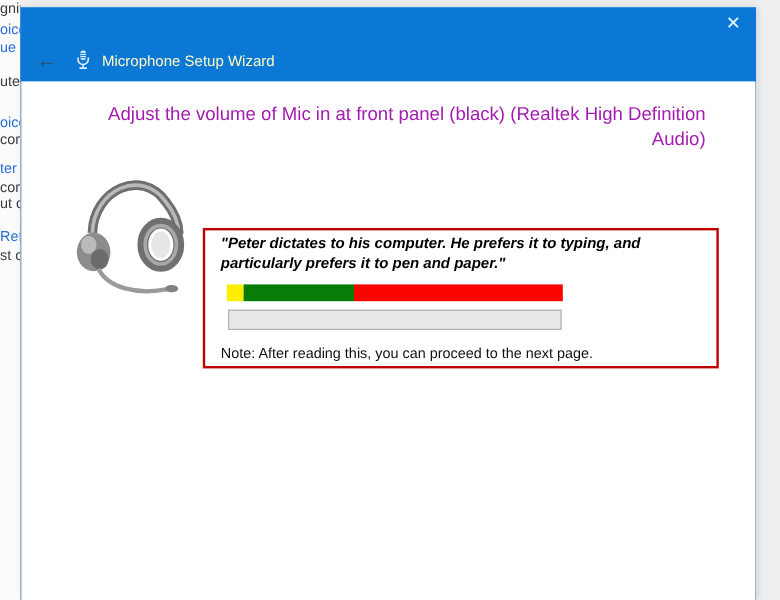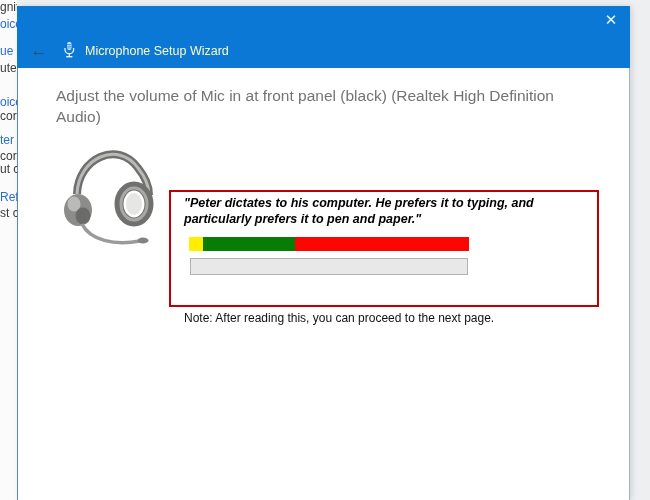--- a/index.html
+++ b/index.html
@@ -58,21 +58,21 @@
     color:#fef9c3; font-size:12.5px; line-height:18px;
   }
 
   
   .wbody {
     position:absolute; left:0; top:62px; width:611px; height:432px;
     background:#ffffff;
   }
   .heading {
     position:absolute; left:38px; top:17px; width:532px;
-    color:#737373; font-size:15.5px; font-weight:400; line-height:21px;
+    color:#a21caf; font-size:15.5px; font-weight:400; line-height:21px;text-align:right;
   }
   .headset { position:absolute; left:36px; top:72px; width:118px; height:122px; }
   .instruction {
     position:absolute; left:171px; top:87px;
     color:#161616; font-size:12px; line-height:15px;
   }
   .readbox {
     position:absolute; left:151px; top:122px; width:430px; height:117px;
     border:2px solid #c00000; background:#ffffff;
   }
@@ -85,30 +85,30 @@
     position:absolute; left:18px; top:45px; width:280px; height:14px;
     font-size:0; background:#ffffff;
   }
   .meter .seg { display:inline-block; height:14px; vertical-align:top; }
   .progress {
     position:absolute; left:19px; top:66px; width:278px; height:17px;
     border:1px solid #b1b1b1; background:#e8e8e8;
   }
   .note {
     position:absolute; left:13px; top:95px;
-    color:#111111; font-size:12px; line-height:15px;margin-top:24px;
+    color:#111111; font-size:12px; line-height:15px;
   }
 </style>
 </head>
 <body>
 
 <div class="bg-window">
   <span class="bg-frag dark" style="top:0px">gnit</span>
   <span class="bg-frag link" style="top:17px">oice</span>
-  <span class="bg-frag link" style="top:44px">ue</span>
+  <span class="bg-frag link" style="top:32px">ue</span>
   <span class="bg-frag dark" style="top:61px">ute</span>
   <span class="bg-frag link" style="top:95px">oice</span>
   <span class="bg-frag dark" style="top:109px">cor</span>
   <span class="bg-frag link" style="top:133px">ter</span>
   <span class="bg-frag dark" style="top:149px">cor</span>
   <span class="bg-frag dark" style="top:162px">ut c</span>
   <span class="bg-frag link" style="top:190px">Ref</span>
   <span class="bg-frag dark" style="top:206px">st c</span>
 </div>
 

